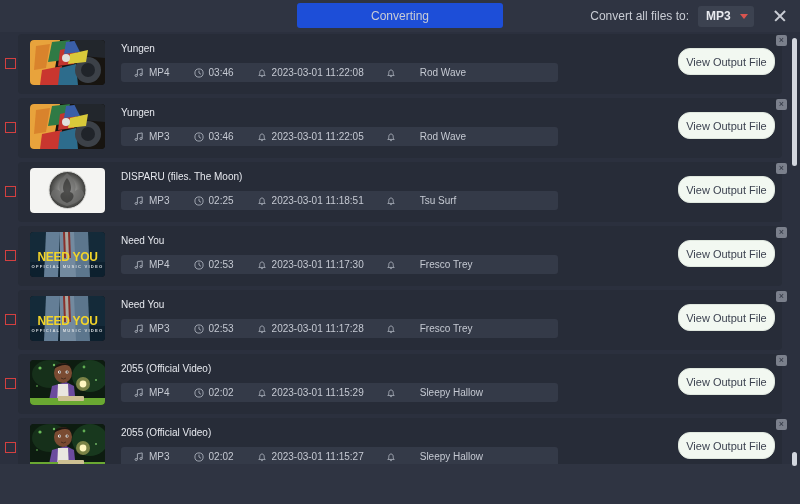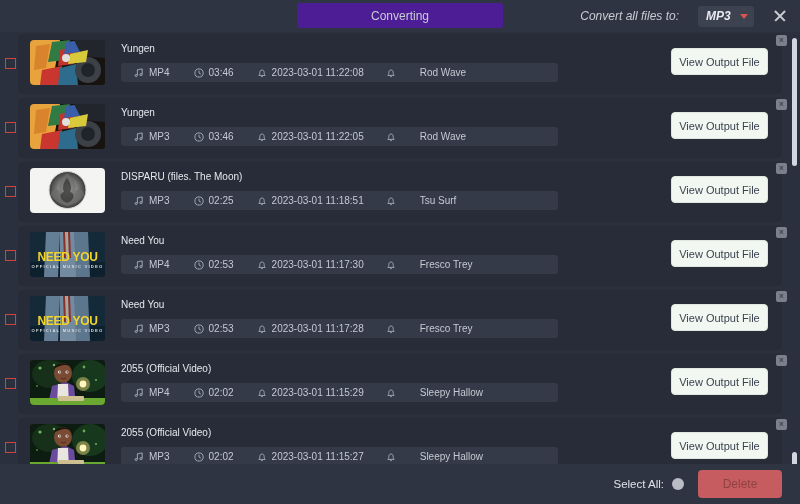--- a/index.html
+++ b/index.html
@@ -31,27 +31,27 @@
     border-radius: 3px;
     overflow: hidden;
   }
   .tab {
     flex: 1 1 50%;
     display: flex; align-items: center; justify-content: center;
     font-size: 12px;
     cursor: pointer;
     height: 100%;
   }
-  .tab.inactive { background: #4c1d95; color: #c9cdd6; }
+  .tab.inactive { background: #1d4ed8; color: #c9cdd6; }
   .tab.active   { background: #262b36; color: #ffffff; font-weight: bold; }
 
   .convert-to {
     position: absolute; right: 46px; top: 0;
     height: 32px;
-    display: flex; align-items: center; gap: 19px; font-style: italic;
+    display: flex; align-items: center; gap: 9px;
   }
   .convert-label { font-size: 12px; color: #c9ccd4; }
   .fmt-select {
     background: #3c4250;
     border-radius: 3px;
     height: 21px;
     min-width: 56px;
     display: flex; align-items: center; justify-content: space-between;
     padding: 0 6px 0 8px;
     gap: 6px;
@@ -129,25 +129,25 @@
     font-size: 10px; color: #c5c9d2;
     white-space: nowrap;
   }
   .mi-fmt  { margin-left: 13px; }
   .mi-dur  { margin-left: 24px; }
   .mi-date { margin-left: 23px; }
   .mi-art  { margin-left: 22px; gap: 24px; }
   .meta-item svg { display: block; flex: none; }
 
   .view-btn {
-    position: absolute; right: 32px; top: 16px;
+    position: absolute; right: 25px; top: 16px;
     width: 97px; height: 27px;
     background: #f2f8f1;
     border: 1px solid #dfe7de;
-    border-radius: 4px;
+    border-radius: 12px;
     color: #3c4250;
     font-size: 11px;
     display: flex; align-items: center; justify-content: center;
     cursor: pointer;
   }
   .row-close {
     position: absolute; right: 13px; top: 3px;
     width: 11px; height: 11px;
     background: #7b808c;
     border-radius: 2px;
@@ -694,23 +694,14 @@
           <span>View Output File</span>
         </div>
         <div class="row-close">×</div>
       </div>
     </div>
 
   <div class="scrollbar-track"></div>
   <div class="scrollbar-thumb"></div>
   <div class="scrollbar-thumb2"></div>
 
-  <div class="bottombar">
-    <div class="select-all">
-      <span>Select All:</span>
-      <span class="toggle-dot"></span>
-    </div>
-    <div class="delete-btn">
-      <span>Delete</span>
-    </div>
-  </div>
 
 </div>
 
 </body></html>

